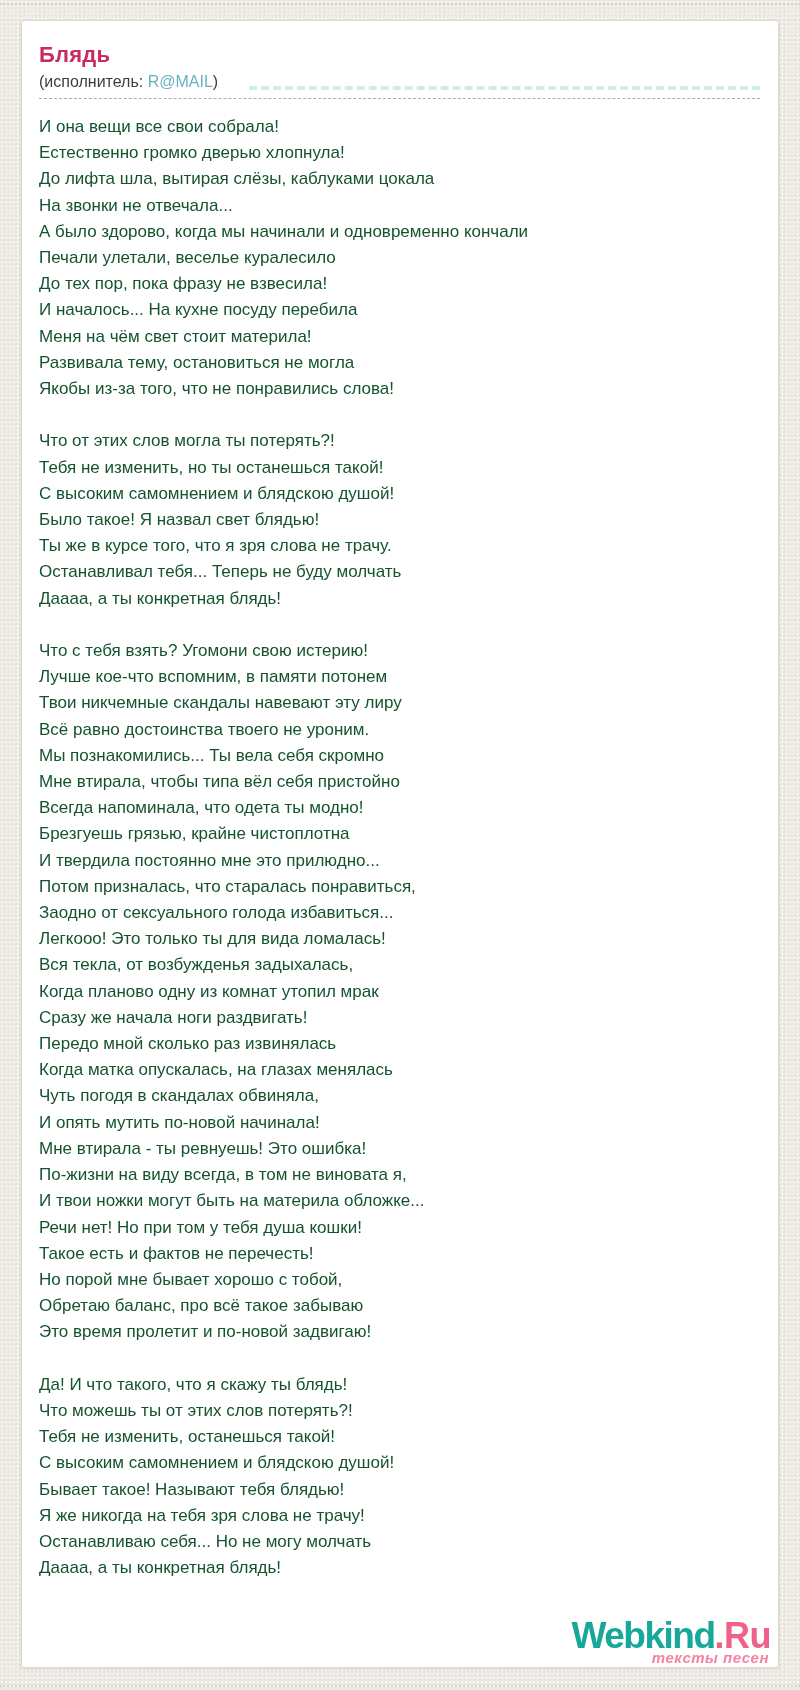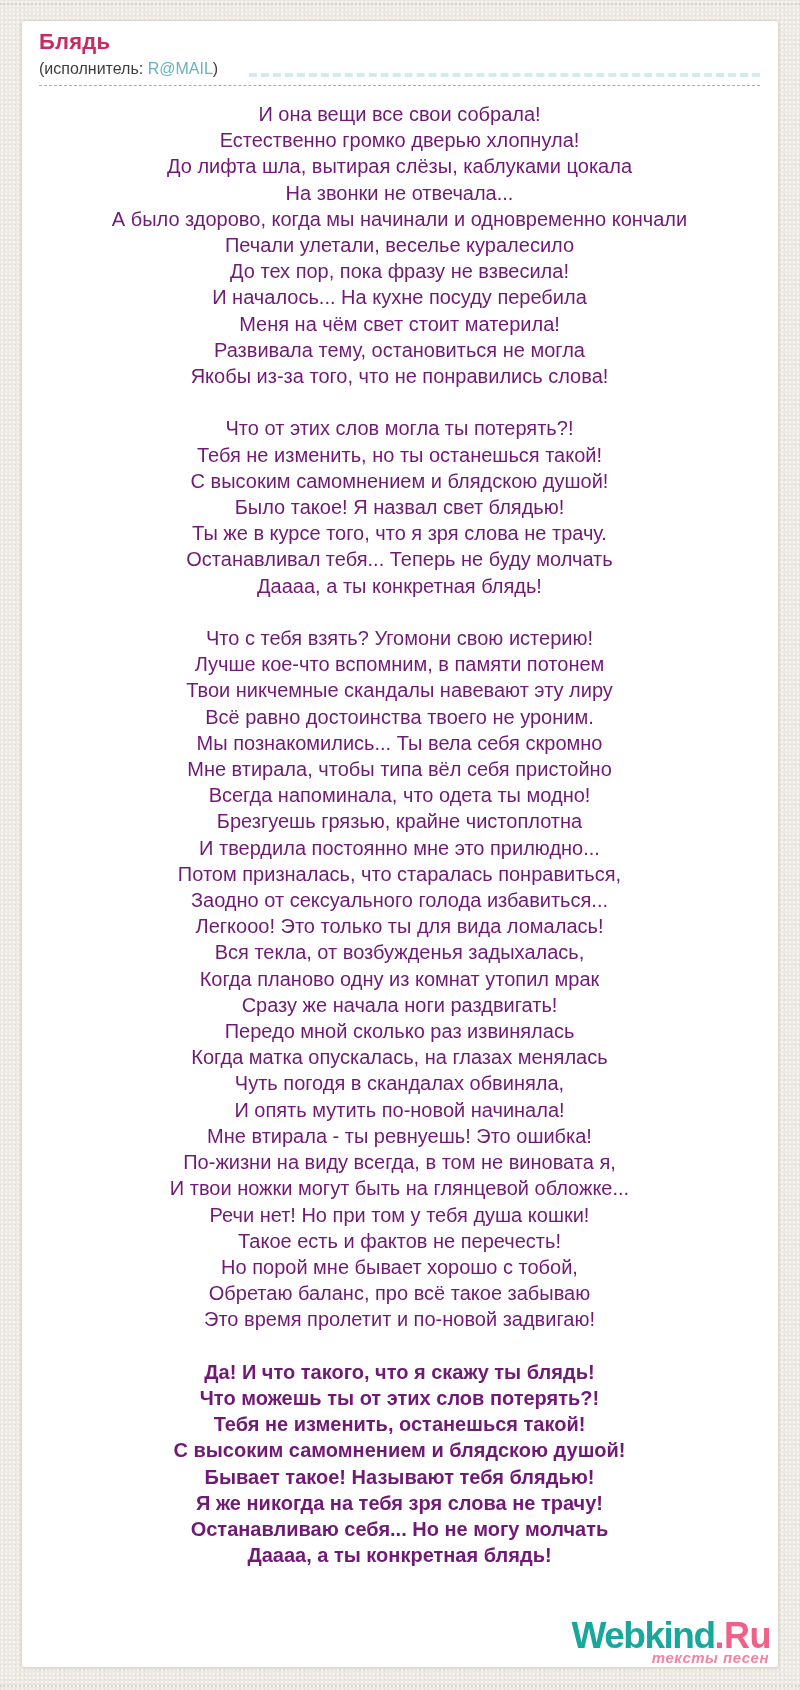--- a/index.html
+++ b/index.html
@@ -25,21 +25,21 @@
   .texture-line-bottom { bottom: 3px; }
 
   .card {
     position: absolute;
     left: 21px; top: 20px;
     width: 758px; height: 1648px;
     background: #ffffff;
     border: 1px solid #dcd9d2;
     border-radius: 3px;
     box-shadow: 0 1px 3px rgba(0,0,0,0.07);
-    padding: 8px 18px 0 17px;
+    padding: 21px 18px 0 17px;
   }
 
   .page-title {
     font-size: 22px;
     font-weight: bold;
     color: #cb2a60;
     letter-spacing: 0.2px;
     margin-bottom: 5px;
   }
   .subtitle {
@@ -60,27 +60,26 @@
     border-top: 4px dashed #7fc4cd;
     opacity: 0.33;
   }
   .separator {
     margin-top: 7px;
     border-bottom: 1px dashed #9fb0bd;
   }
 
   .lyrics {
     margin-top: 15px;
-    font-size: 20px;
+    font-size: 17px;
     line-height: 26.2px;
-    color: #701a75;
-    text-align: center;
+    color: #14532d;
   }
   .stanza { margin-bottom: 26.2px; }
-  .stanza:last-child { margin-bottom: 17px; font-weight: bold; }
+  .stanza:last-child { margin-bottom: 17px; }
 
   .logo {
     position: absolute;
     right: 7px; bottom: 2px;
     text-align: right;
     line-height: 1;
     white-space: nowrap;
   }
   .logo-main {
     font-size: 37px;
@@ -159,21 +158,21 @@
         <div class="line">Легкооо! Это только ты для вида ломалась!</div>
         <div class="line">Вся текла, от возбужденья задыхалась,</div>
         <div class="line">Когда планово одну из комнат утопил мрак</div>
         <div class="line">Сразу же начала ноги раздвигать!</div>
         <div class="line">Передо мной сколько раз извинялась</div>
         <div class="line">Когда матка опускалась, на глазах менялась</div>
         <div class="line">Чуть погодя в скандалах обвиняла,</div>
         <div class="line">И опять мутить по-новой начинала!</div>
         <div class="line">Мне втирала - ты ревнуешь! Это ошибка!</div>
         <div class="line">По-жизни на виду всегда, в том не виновата я,</div>
-        <div class="line">И твои ножки могут быть на глянцевой обложке...</div>
+        <div class="line">И твои ножки могут быть на материла обложке...</div>
         <div class="line">Речи нет! Но при том у тебя душа кошки!</div>
         <div class="line">Такое есть и фактов не перечесть!</div>
         <div class="line">Но порой мне бывает хорошо с тобой,</div>
         <div class="line">Обретаю баланс, про всё такое забываю</div>
         <div class="line">Это время пролетит и по-новой задвигаю!</div>
       </div>
       <div class="stanza">
         <div class="line">Да! И что такого, что я скажу ты блядь!</div>
         <div class="line">Что можешь ты от этих слов потерять?!</div>
         <div class="line">Тебя не изменить, останешься такой!</div>

